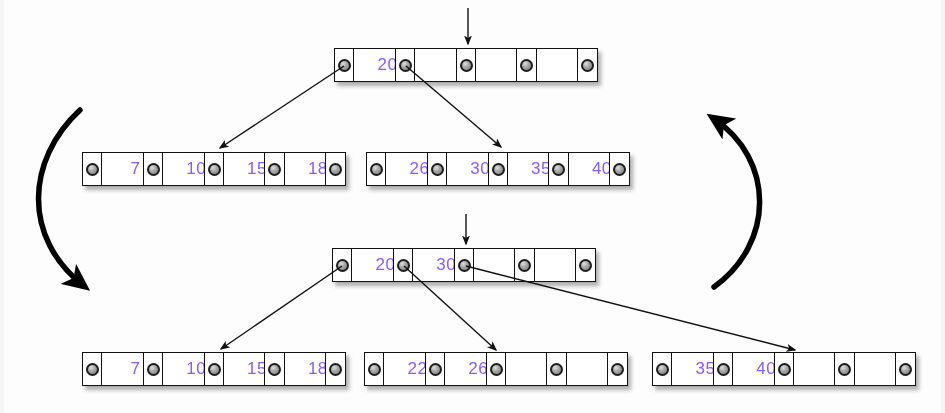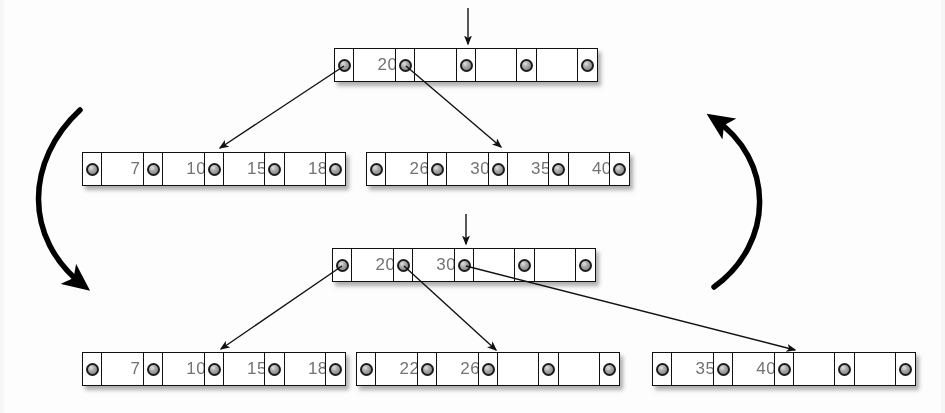--- a/index.html
+++ b/index.html
@@ -29,21 +29,21 @@
   .cell{
     box-sizing:border-box;
     border:1.6px solid #111111;
     background:#ffffff;
     display:flex;align-items:center;justify-content:center;
   }
   .cell + .cell{margin-left:-1.6px;}
   .cell.ptr{width:21px;}
   .cell.key{
     width:43px;
-    font-size:17px;color:#737373;
+    font-size:17px;color:#8b5cf6;
     letter-spacing:0.5px;
     padding-left:25px;
   }
   .dot{
     width:13px;height:13px;border-radius:50%;
     box-sizing:border-box;
     border:2px solid #1d1d1d;
     background:radial-gradient(circle at 35% 30%, #e0e0e0 0%, #a9a9a9 40%, #7c7c7c 100%);
   }
 </style>
@@ -151,21 +151,21 @@
         </div>
         <div class="cell key">15</div>
         <div class="cell ptr">
           <span class="dot"></span>
         </div>
         <div class="cell key">18</div>
         <div class="cell ptr">
           <span class="dot"></span>
         </div>
       </div>
-      <div class="node" style="left: 352px; top: 352px;">
+      <div class="node" style="left: 360px; top: 352px;">
         <div class="cell ptr">
           <span class="dot"></span>
         </div>
         <div class="cell key">22</div>
         <div class="cell ptr">
           <span class="dot"></span>
         </div>
         <div class="cell key">26</div>
         <div class="cell ptr">
           <span class="dot"></span>

